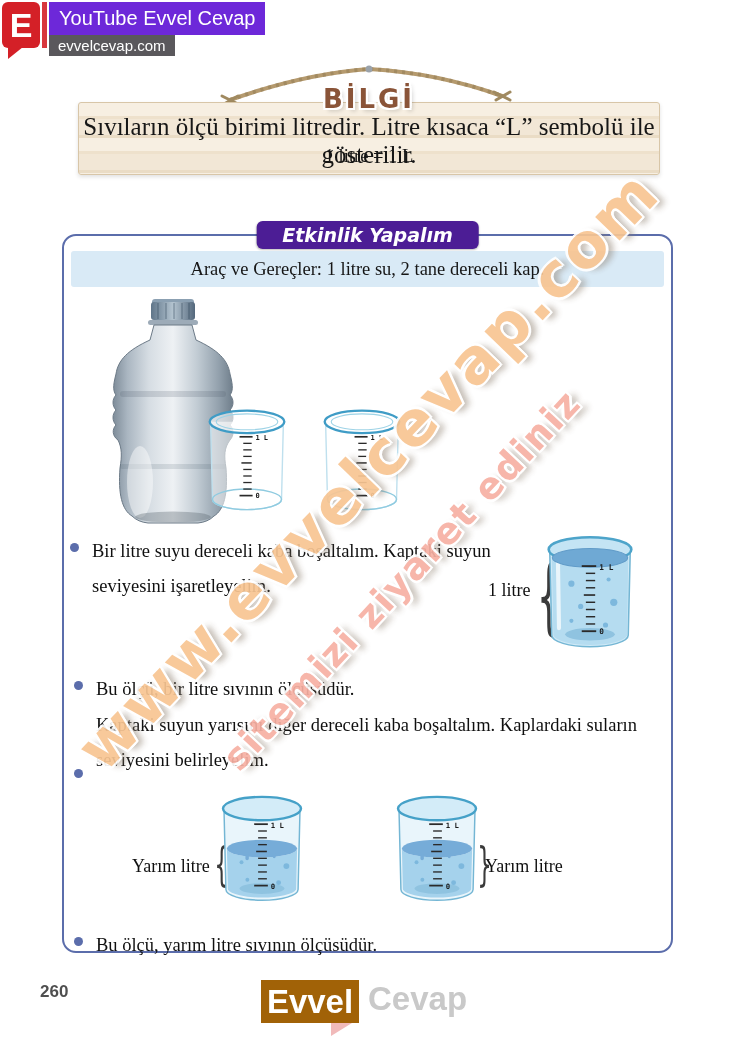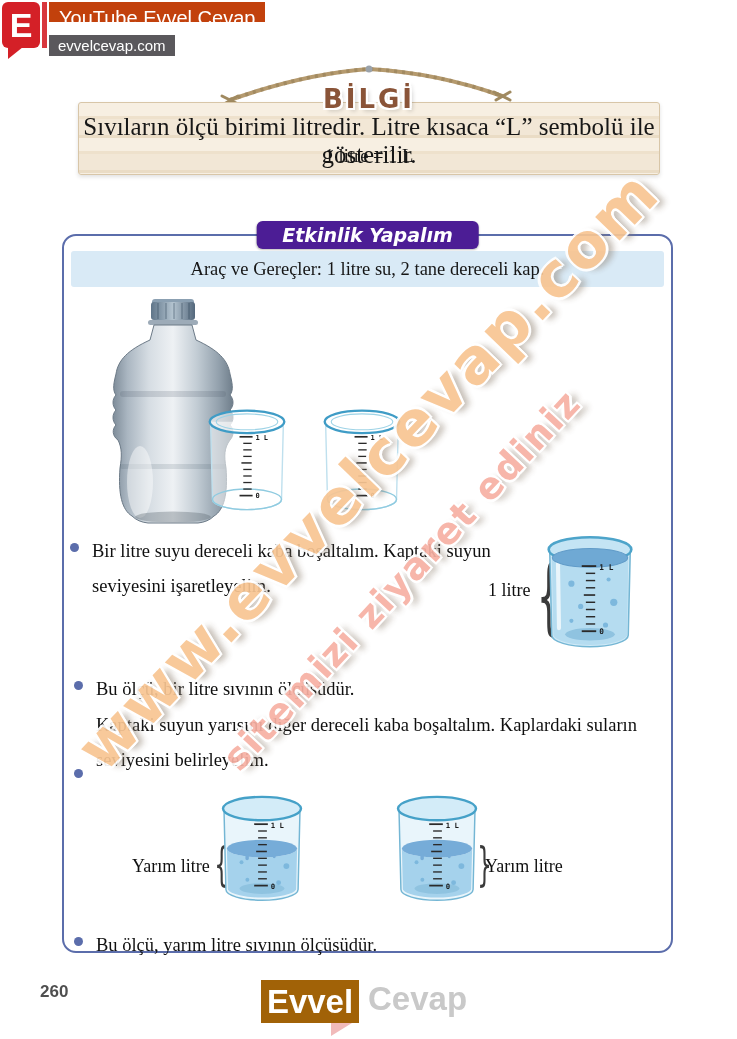--- a/index.html
+++ b/index.html
@@ -8,21 +8,21 @@
           font-family:"Liberation Serif", serif; }
 
   
   .hdr { position:absolute; left:0; top:0; z-index:40; }
   .e-logo { position:absolute; left:2px; top:2px; width:38px; height:46px; background:#d42027;
             border-radius:6px; color:#fff; font:bold 34px "Liberation Sans", sans-serif;
             display:flex; align-items:center; justify-content:center; }
   .e-tail { position:absolute; left:8px; top:47px; width:0; height:0;
             border-top:12px solid #d42027; border-right:15px solid transparent; }
   .red-strip { position:absolute; left:42px; top:2px; width:5px; height:46px; background:#d8373d; }
-  .hdr-title { position:absolute; left:49px; top:2px; height:20px; background:#c2410c; color:#fff;
+  .hdr-title { position:absolute; left:49px; top:2px; height:33px; background:#6d28d9; color:#fff;
                font:20px "Liberation Sans", sans-serif; line-height:33px; padding:0 10px; white-space:nowrap; }
   .hdr-sub { position:absolute; left:49px; top:35px; height:21px; background:#5a585c; color:#fff;
              font:15px "Liberation Sans", sans-serif; line-height:21px; padding:0 9px; white-space:nowrap; }
 
   
   .sign { position:absolute; left:78px; top:62px; width:582px; height:113px; }
   .plank { position:absolute; left:0; top:40px; right:0; bottom:0; border:1px solid #d8c6a8; border-radius:3px;
            background:repeating-linear-gradient(180deg,#f7efe2 0 13px,#eee1cc 13px 16px,#f2e7d6 16px 32px,#eadcc5 32px 35px);
            box-shadow:0 2px 4px rgba(0,0,0,.12); }
   .bilgi-title { position:absolute; left:0; right:0; top:22px; text-align:center;

